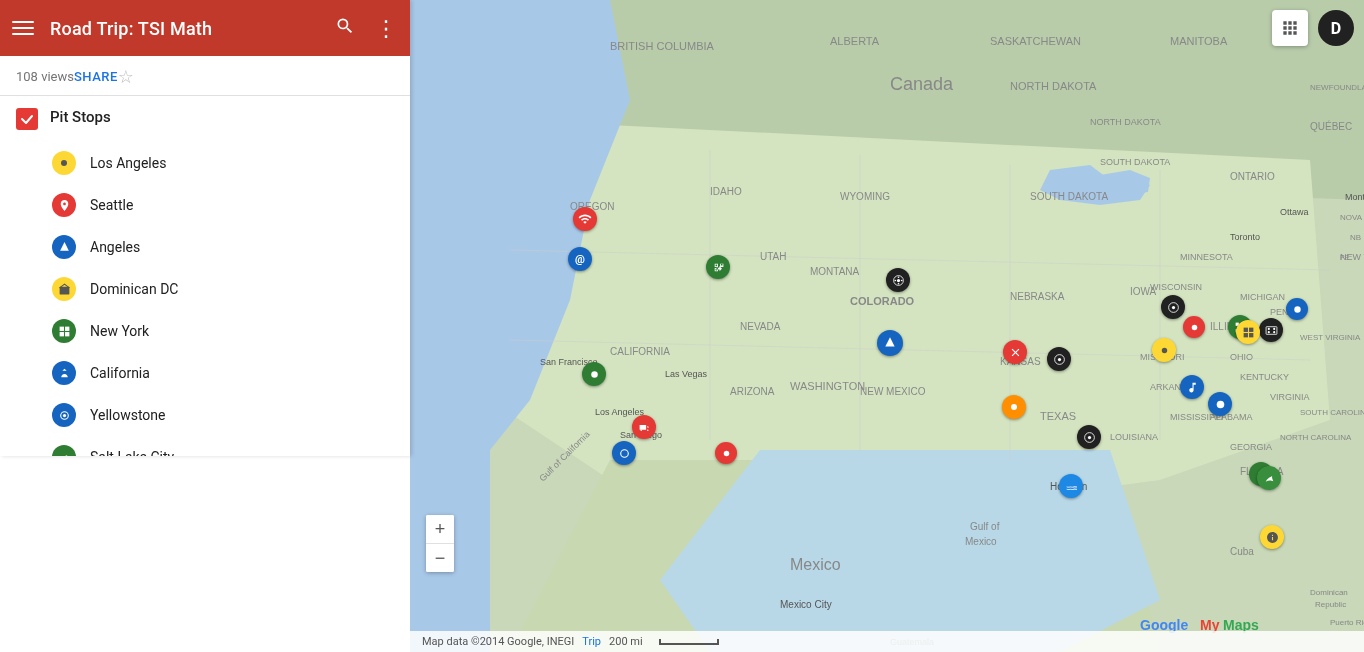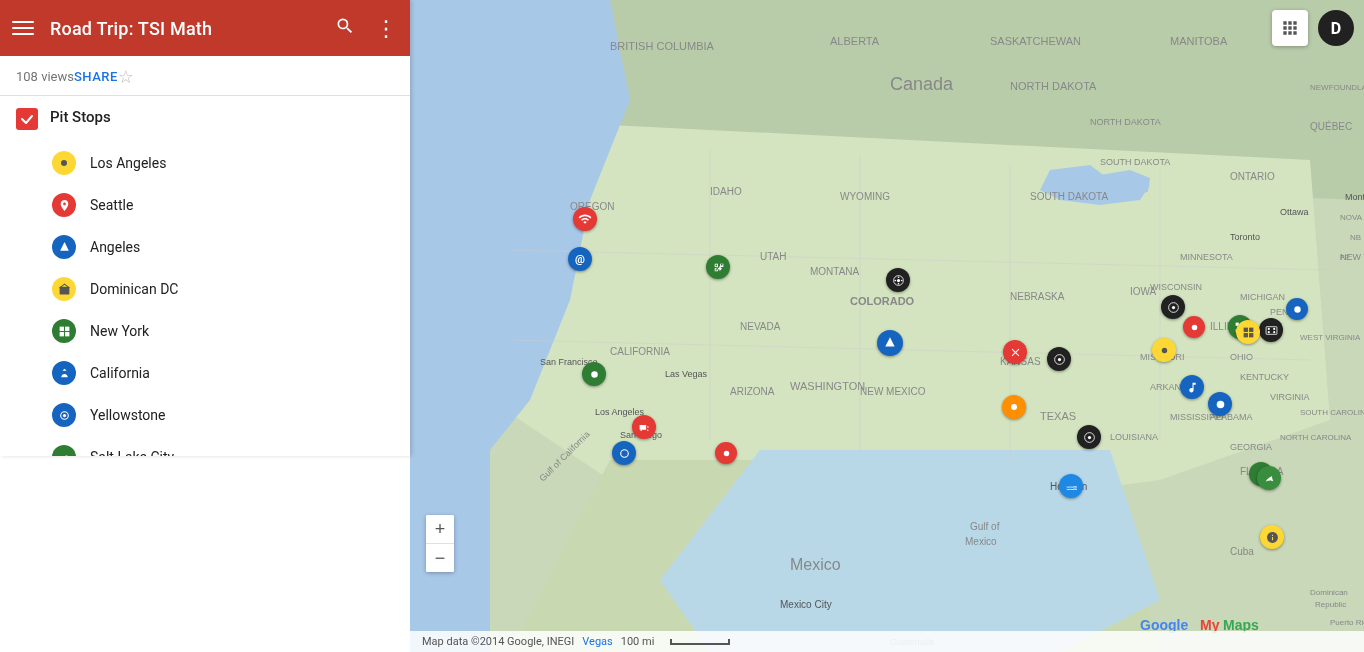--- a/index.html
+++ b/index.html
@@ -644,19 +644,19 @@
       <svg width="20" height="20" viewBox="0 0 24 24" fill="#555">
           <path d="M4 8h4V4H4v4zm6 12h4v-4h-4v4zm-6 0h4v-4H4v4zm0-6h4v-4H4v4zm6 0h4v-4h-4v4zm6-10v4h4V4h-4zm-6 4h4V4h-4v4zm6 6h4v-4h-4v4zm0 6h4v-4h-4v4z"></path>
         </svg>
     </div>
     <div class="user-avatar">D</div>
   </div>
 
   
   <div class="map-footer">
     <span>Map data ©2014 Google, INEGI</span>
-    <span class="map-terms">Vegas</span>
-    <span>100 mi</span>
+    <span class="map-terms">Trip</span>
+    <span>200 mi</span>
     <div class="scale-bar">
       <div class="scale-line"></div>
     </div>
   </div>
 </div>
 
 </body></html>

